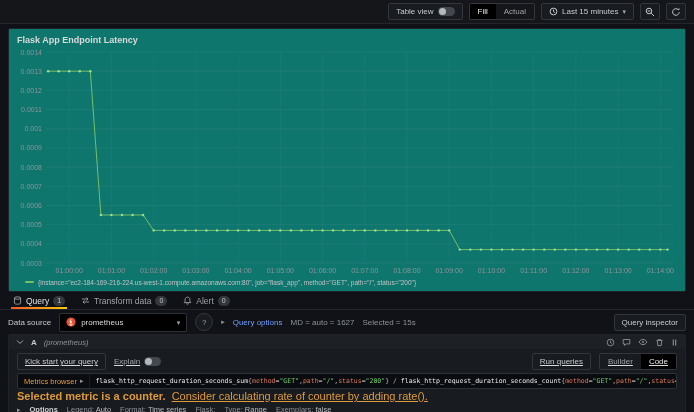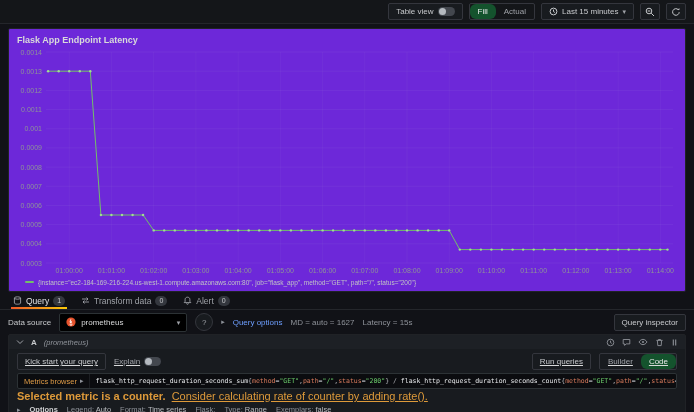--- a/index.html
+++ b/index.html
@@ -9,28 +9,28 @@
   .icon{display:inline-flex;align-items:center;justify-content:center;flex:none}
 
   
   .topbar{height:24px;border-bottom:1px solid #24262b;display:flex;align-items:center;
     justify-content:flex-end;gap:6px;padding:0 8px;background:#141619;}
   .btn{display:inline-flex;align-items:center;gap:4px;height:17px;padding:0 7px;
     border:1px solid #34363d;border-radius:2px;background:#181b1f;color:#c7c9cc;font-size:8px;cursor:pointer;}
   .btn-sq{padding:0;width:20px;justify-content:center;}
   .seg{display:inline-flex;height:17px;border:1px solid #34363d;border-radius:2px;overflow:hidden;}
   .seg > div{display:flex;align-items:center;padding:0 8px;font-size:8px;color:#9fa2a8;cursor:pointer;}
-  .seg > div.active{background:#14532d;color:#e8e9ea;border-radius:6px;}
+  .seg > div.active{background:#000000;color:#e8e9ea;}
   .switch{width:17px;height:9px;border-radius:5px;background:#43474e;position:relative;flex:none;cursor:pointer;}
   .switch::after{content:'';position:absolute;left:1px;top:1px;width:7px;height:7px;border-radius:50%;background:#b4b9bf;}
   .caret{font-size:7px;color:#9fa2a8;line-height:1;}
 
   
   .panel-wrap{padding:4px 8px 0;}
-  .panel{background:#6d28d9;border:1px solid #202226;border-radius:2px;height:264px;padding:5px 8px 2px;}
+  .panel{background:#0f766e;border:1px solid #202226;border-radius:2px;height:264px;padding:5px 8px 2px;}
   .panel-title{font-size:9px;font-weight:bold;color:#d8d9da;line-height:12px;}
   .legend-row{display:flex;align-items:center;gap:4px;padding-left:8px;height:12px;}
   .legend-mark{width:9px;height:2px;border-radius:1px;background:#73bf69;flex:none;}
   .legend-text{font-size:6.5px;color:#c0c2c6;white-space:nowrap;}
 
   
   .tabs{height:18px;border-bottom:1px solid #24262b;display:flex;align-items:stretch;gap:2px;padding:0 6px;}
   .tab{display:inline-flex;align-items:center;gap:4px;padding:0 7px;color:#9fa2a8;font-size:8.5px;position:relative;cursor:pointer;}
   .tab.active{color:#e0e1e2;}
   .tab.active::after{content:'';position:absolute;left:5px;right:5px;bottom:0;height:2px;
@@ -286,21 +286,21 @@
     </span>
     <span>prometheus</span>
     <span class="caret">▾</span>
   </div>
   <div class="btn btn-sq" style="border-radius:50%;width:18px;height:18px">
     <span style="font-size:8px;color:#9fa2a8">?</span>
   </div>
   <span class="chev">▸</span>
   <span class="link-blue">Query options</span>
   <span class="dim">MD = auto = 1627</span>
-  <span class="dim">Latency = 15s</span>
+  <span class="dim">Selected = 15s</span>
   <span class="spacer"></span>
   <div class="btn">
     <span>Query inspector</span>
   </div>
 </div>
 
 <div class="card">
   <div class="card-head">
     <span class="icon">
       <svg width="8" height="6" viewBox="0 0 8 6">

